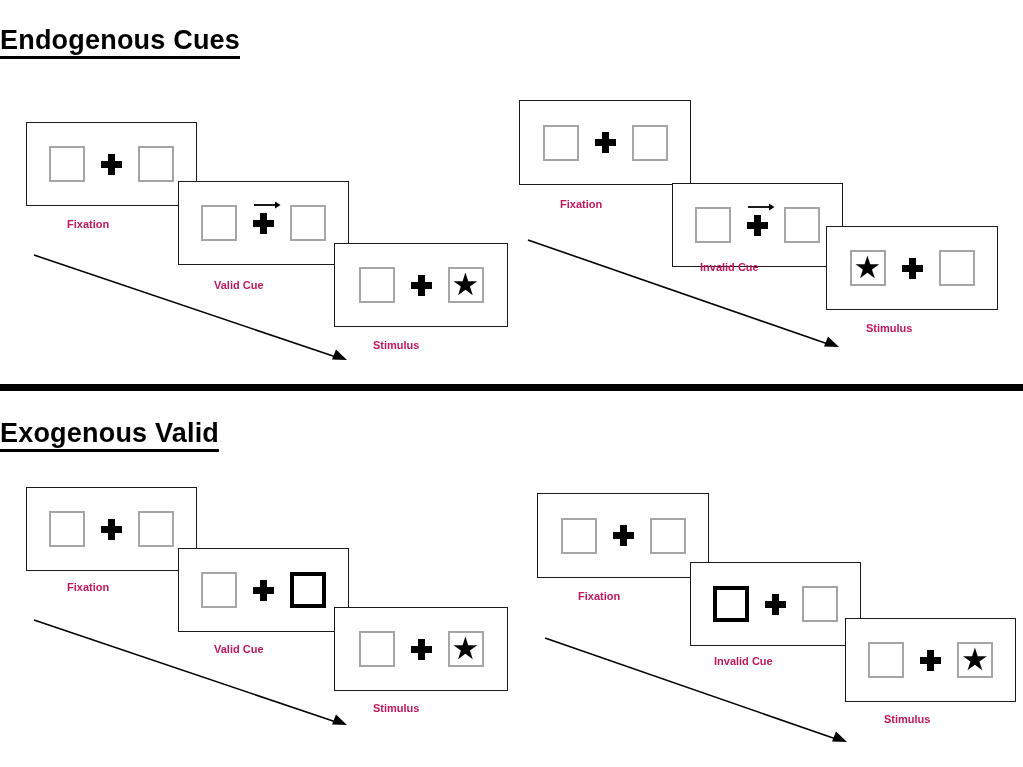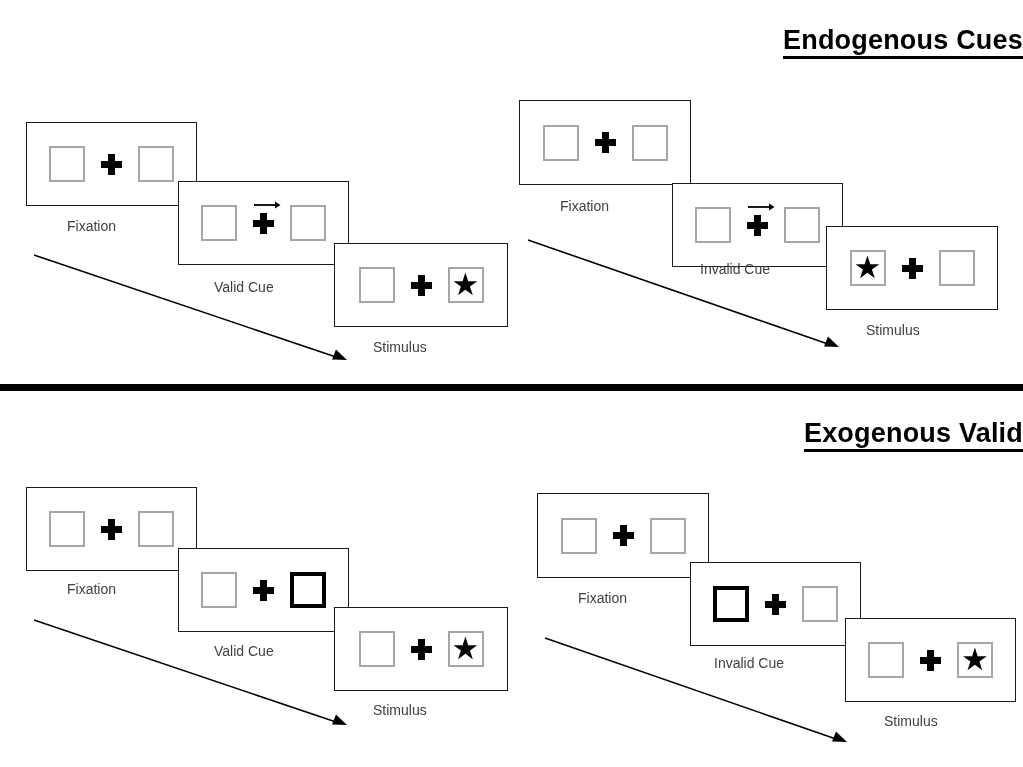--- a/index.html
+++ b/index.html
@@ -12,21 +12,21 @@
     height: 767px;
     position: relative;
     overflow: hidden;
     font-family: "Liberation Sans", sans-serif;
     color: #000000;
   }
 
   .section-title {
     position: absolute;
     width: 100%;
-    text-align: right;
+    text-align: left;
     font-size: 27px;
     font-weight: bold;
     letter-spacing: 0.2px;
     color: #000;
   }
   .section-title span {
     border-bottom: 3px solid #000;
     padding-bottom: 1px;
   }
 
@@ -111,24 +111,24 @@
     position: absolute;
     left: 0px;
     top: -13px;
     width: 28px;
     height: 10px;
     overflow: visible;
   }
 
   .panel-label {
     position: absolute;
-    font-size: 14px;
-    font-weight: normal;
+    font-size: 11px;
+    font-weight: bold;
     white-space: nowrap;
-    color: #404040;
+    color: #be185d;
   }
 
   .flow-arrow {
     position: absolute;
     overflow: visible;
   }
 </style>
 </head>
 <body>
 

